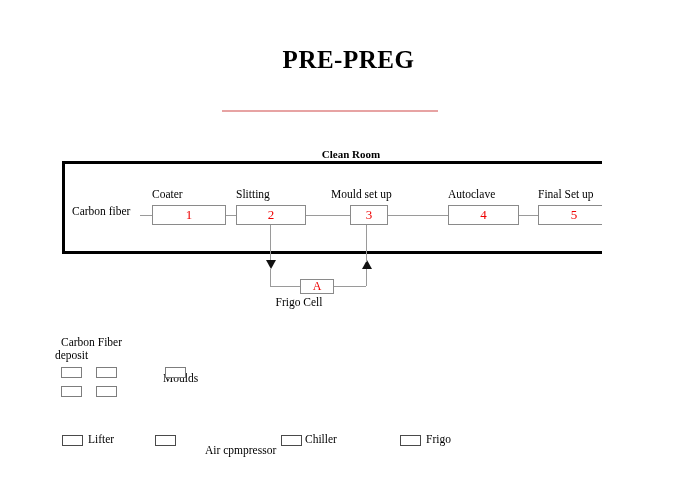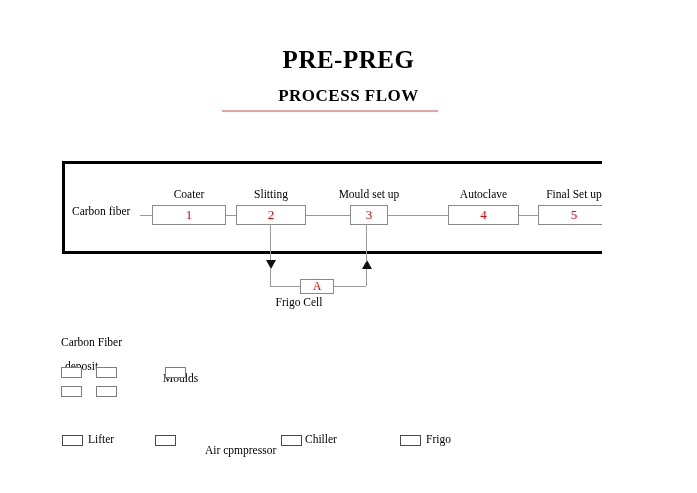--- a/index.html
+++ b/index.html
@@ -62,21 +62,20 @@
     background: #fff;
     text-align: center;
     color: #ee0000;
     font-size: 13px;
     line-height: 18px;
     height: 20px;
   }
   .plabel {
     font-size: 11.5px;
     color: #000;
-    text-align: center;
     white-space: nowrap;
   }
   .connector {
     height: 1px;
     background: #9a9a9a;
   }
   .vline {
     width: 1px;
     background: #9a9a9a;
   }
@@ -150,23 +149,23 @@
     color: #000;
     white-space: nowrap;
   }
 </style>
 </head>
 <body>
 
 <div id="page">
 
   <div class="abs" id="title-main">PRE-PREG</div>
-  <div class="abs" id="title-sub">PROCESS FLOW</div>
   <div class="abs" id="title-underline"></div>
 
+  <div class="abs" id="cleanroom-label">Clean Room</div>
   <div class="abs" id="cleanroom-box"></div>
 
   <div class="abs" id="src-label">Carbon fiber</div>
   <div class="abs connector" style="left:140px; top:215px; width:13px;"></div>
 
   <div class="abs plabel" style="left:152px; top:188px; width:74px;">Coater</div>
   <div class="abs pbox" style="left:152px; top:205px; width:74px;">1</div>
 
   <div class="abs connector" style="left:226px; top:215px; width:10px;"></div>
 
@@ -195,21 +194,21 @@
 
   <div class="abs hline" style="left:334px; top:286px; width:32px;"></div>
   <div class="abs vline" style="left:366px; top:269px; height:17px;"></div>
   <div class="abs arrow-up" style="left:362px; top:260px;"></div>
   <div class="abs vline" style="left:366px; top:225px; height:37px;"></div>
 
   <div class="abs" id="frigo-box">A</div>
   <div class="abs" id="frigo-label">Frigo Cell</div>
 
   <div class="abs storage-title" style="left:61px; top:336px;">Carbon Fiber</div>
-  <div class="abs storage-title" style="left:65px; top:349px;margin-top:11px;">deposit</div>
+  <div class="abs storage-title" style="left:55px; top:349px;">deposit</div>
 
   <div class="abs mini-box" style="left:61px; top:367px;"></div>
   <div class="abs mini-box" style="left:96px; top:367px;"></div>
   <div class="abs mini-box" style="left:61px; top:386px;"></div>
   <div class="abs mini-box" style="left:96px; top:386px;"></div>
 
   <div class="abs storage-title" style="left:163px; top:336px;margin-top:36px;">Moulds</div>
   <div class="abs mini-box" style="left:165px; top:367px;"></div>
 
   <div class="abs legend-box" style="left:62px; top:435px;"></div>

